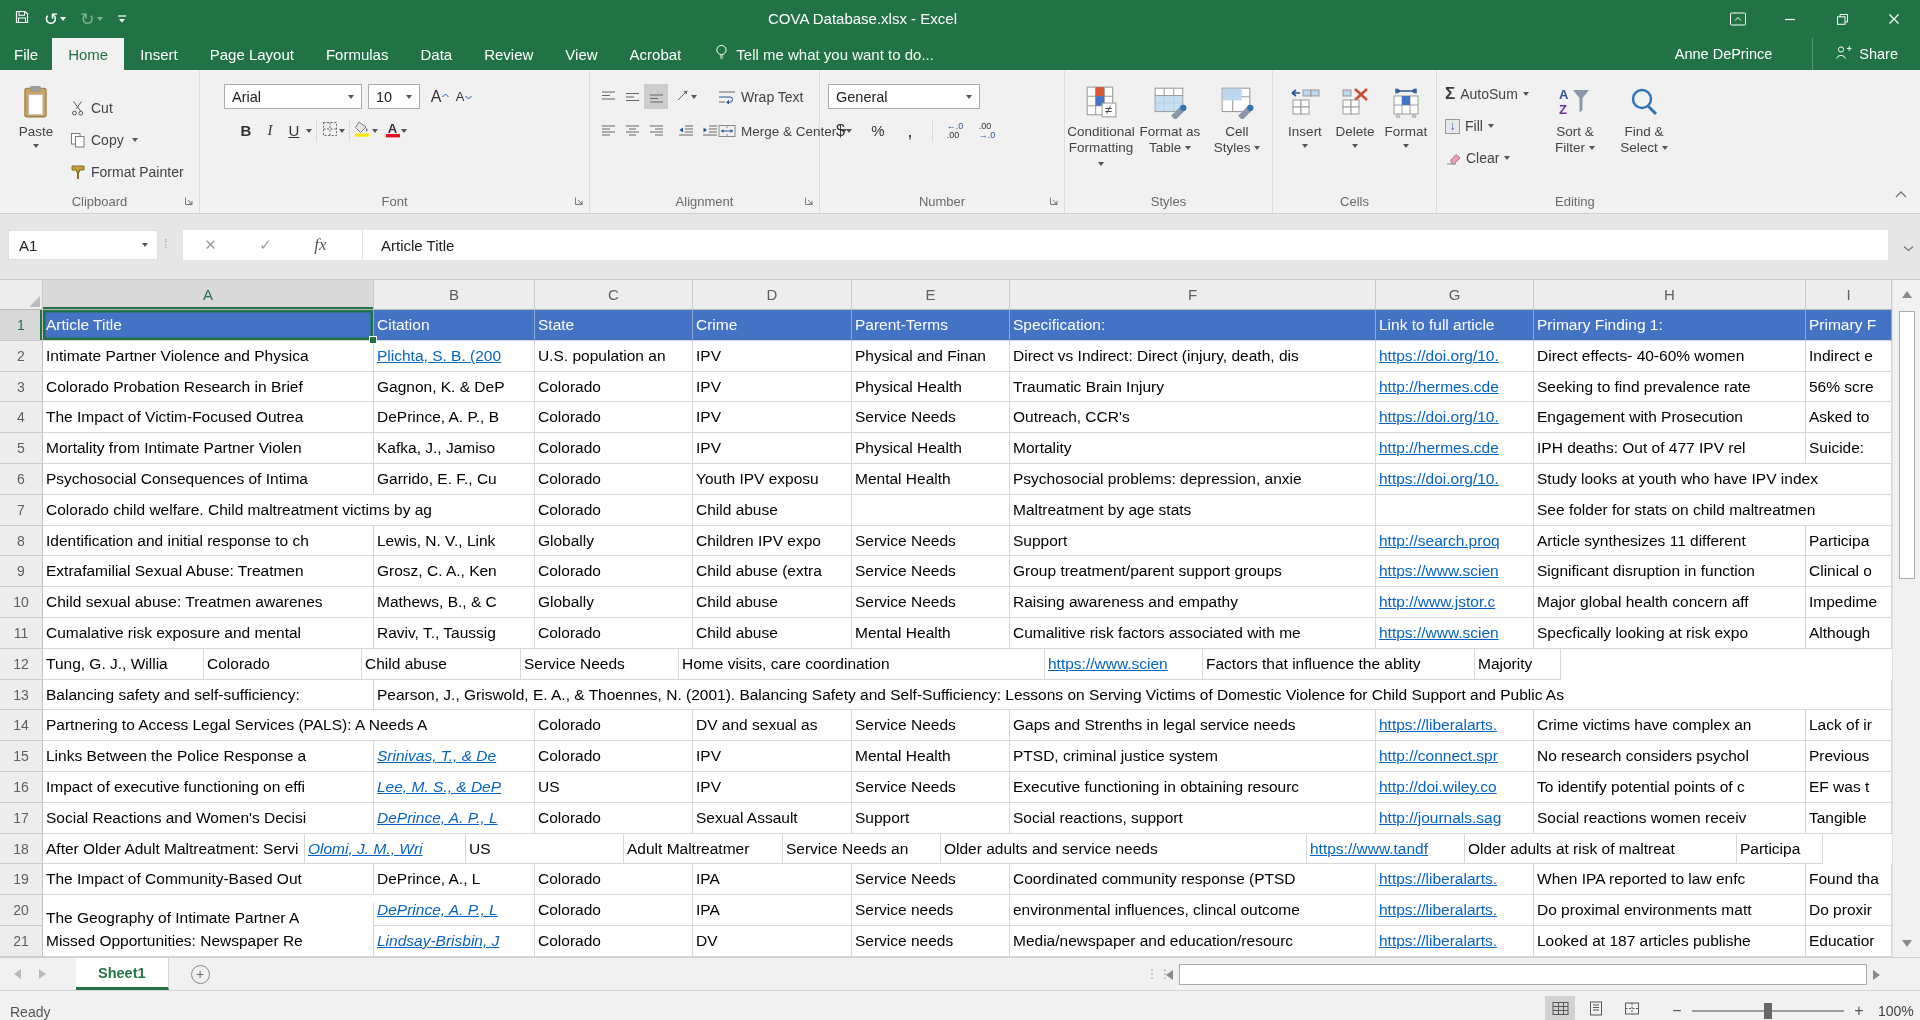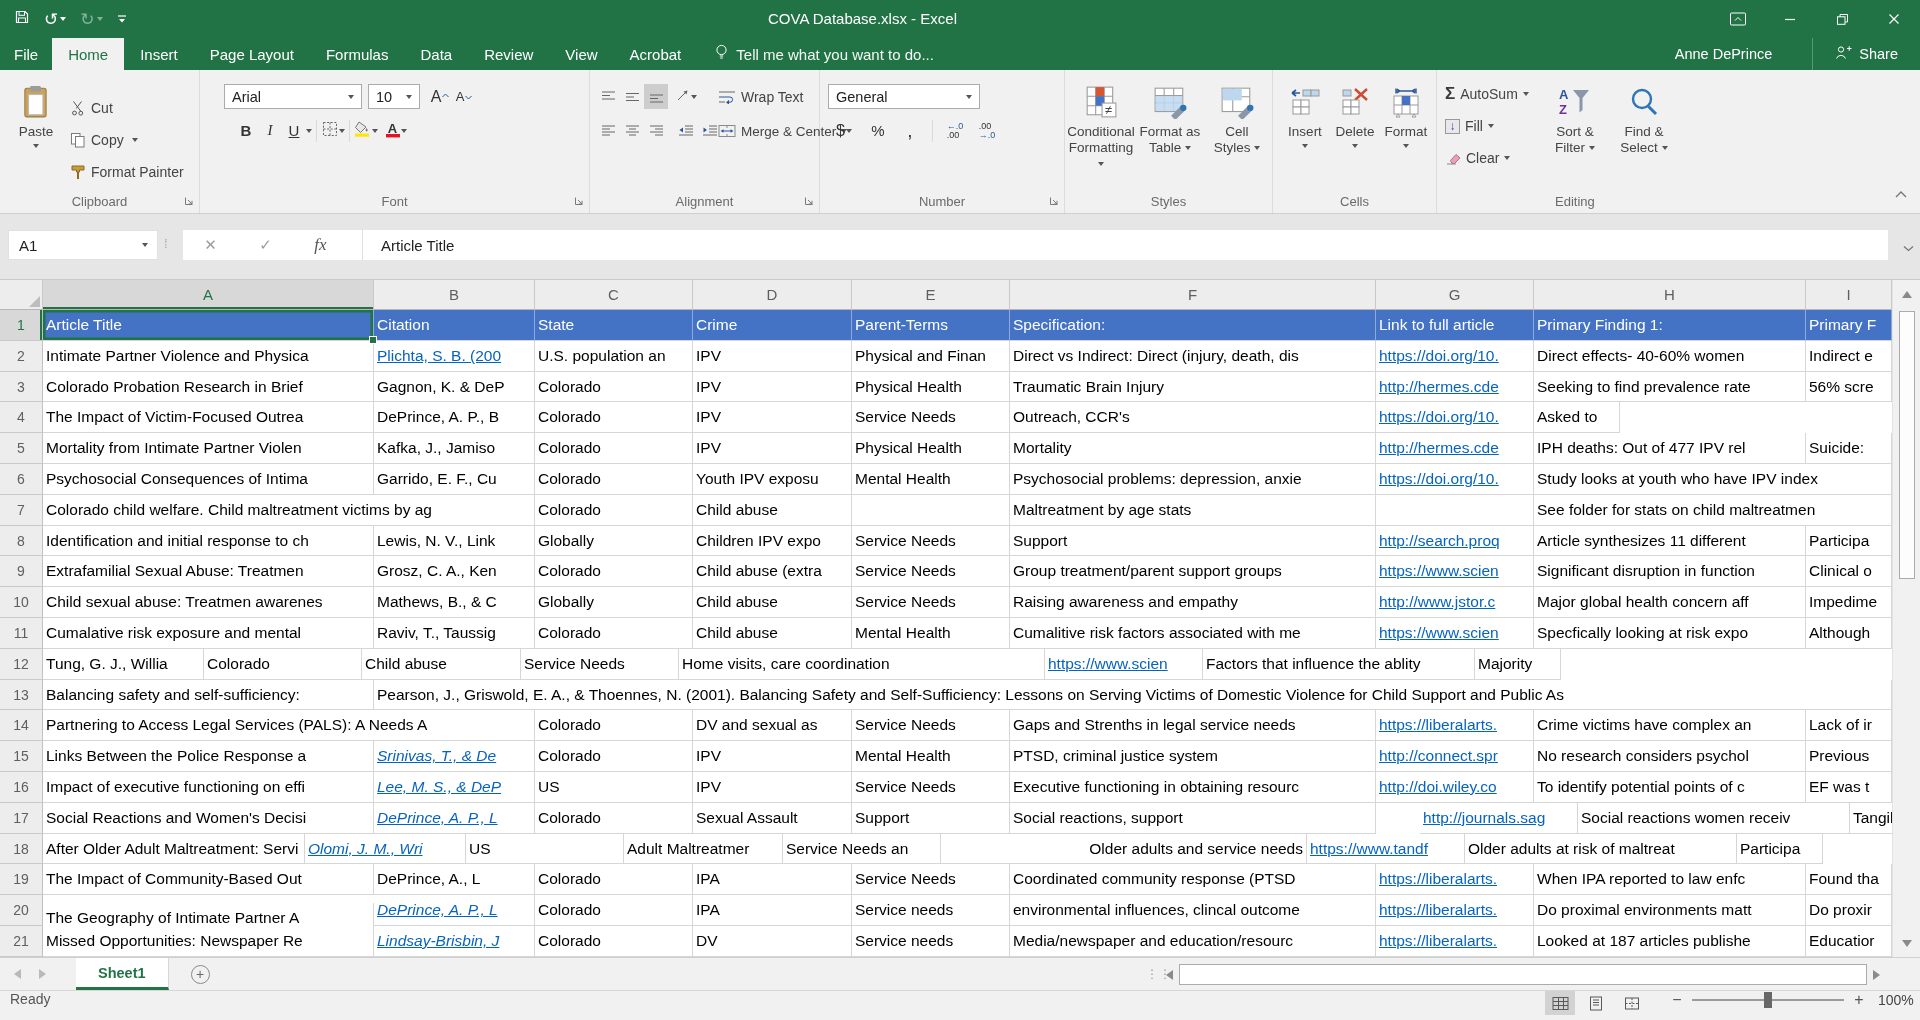--- a/index.html
+++ b/index.html
@@ -88,21 +88,21 @@
   
   .tabbar{height:33px;background:#F1F1F1;border-top:1px solid #CFCFCF;position:relative;display:flex;align-items:center}
   .navarr{margin-left:14px;display:flex;gap:18px;align-items:center}
   .sheettab{margin-left:30px;height:100%;background:#fff;display:flex;align-items:center;padding:0 22px;color:var(--green);font-weight:bold;font-size:14.5px;border-right:1px solid #D7D7D7;border-bottom:3px solid var(--green)}
   .addsheet{margin-left:22px;width:19px;height:19px;border:1px solid #8a8a8a;border-radius:50%;display:flex;align-items:center;justify-content:center;color:#6a6a6a;font-size:14px;line-height:14px}
   .bardots{position:absolute;left:1146px;color:#9a9a9a;font-size:12px;letter-spacing:1px}
   .hscroll{position:absolute;left:1166px;top:5px;width:734px;height:23px;display:flex;align-items:center}
   .hthumb{width:688px;height:21px;background:#fff;border:1px solid #ABABAB;margin:0 6px}
 
   
-  .statusbar{height:30px;background:#F1F1F1;border-top:1px solid #D6D6D6;position:relative;display:flex;align-items:flex-start;font-size:14px;color:#565656}
+  .statusbar{height:30px;background:#F1F1F1;border-top:1px solid #D6D6D6;position:relative;display:flex;align-items:flex-end;font-size:14px;color:#565656}
   .ready{margin-left:10px}
   .views{position:absolute;left:1545px;display:flex;gap:6px;align-items:center}
   .viewbtn{width:30px;height:24px;display:flex;align-items:center;justify-content:center}
   .viewbtn.active{background:#D2D2D2}
   .zoomctl{position:absolute;left:1668px;display:flex;align-items:center;width:252px}
   .zminus,.zplus{font-size:16px;color:#555;width:18px;text-align:center}
   .ztrack{width:152px;height:2px;background:#9B9B9B;position:relative;margin:0 6px}
   .zthumb{position:absolute;left:72px;top:-7px;width:8px;height:16px;background:#686868}
   .zoomtxt{margin-left:10px;color:#444}
 
@@ -639,20 +639,21 @@
         </div>
         <div class="r">
           <div class="rh">4</div>
           <div class="c" style="width: 331px;"><span class="t">The Impact of Victim-Focused Outrea</span></div>
           <div class="c" style="width: 161px;"><span class="t">DePrince, A. P., B</span></div>
           <div class="c" style="width: 158px;"><span class="t">Colorado</span></div>
           <div class="c" style="width: 159px;"><span class="t">IPV</span></div>
           <div class="c" style="width: 158px;"><span class="t">Service Needs</span></div>
           <div class="c" style="width: 366px;"><span class="t">Outreach, CCR's</span></div>
           <div class="c lnk" style="width: 158px;"><span class="t">https://doi.org/10.</span></div>
+          <div class="c" style="width: 272px;"><span class="t">Engagement with Prosecution</span></div>
           <div class="c" style="width: 86px;"><span class="t">Asked to</span></div>
         </div>
         <div class="r">
           <div class="rh">5</div>
           <div class="c" style="width: 331px;"><span class="t">Mortality from Intimate Partner Violen</span></div>
           <div class="c" style="width: 161px;"><span class="t">Kafka, J., Jamiso</span></div>
           <div class="c" style="width: 158px;"><span class="t">Colorado</span></div>
           <div class="c" style="width: 159px;"><span class="t">IPV</span></div>
           <div class="c" style="width: 158px;"><span class="t">Physical Health</span></div>
           <div class="c" style="width: 366px;"><span class="t">Mortality</span></div>
@@ -781,32 +782,32 @@
           <div class="c" style="width: 86px;"><span class="t">EF was t</span></div>
         </div>
         <div class="r">
           <div class="rh">17</div>
           <div class="c" style="width: 331px;"><span class="t">Social Reactions and Women's Decisi</span></div>
           <div class="c lnk ital" style="width: 161px;"><span class="t">DePrince, A. P., L</span></div>
           <div class="c" style="width: 158px;"><span class="t">Colorado</span></div>
           <div class="c" style="width: 159px;"><span class="t">Sexual Assault</span></div>
           <div class="c" style="width: 158px;"><span class="t">Support</span></div>
           <div class="c" style="width: 366px;"><span class="t">Social reactions, support</span></div>
-          <div class="c lnk" style="width: 158px; margin-left: 44px;"><span class="t">http://journals.sag</span></div>
+          <div class="c lnk" style="width: 158px;"><span class="t">http://journals.sag</span></div>
           <div class="c" style="width: 272px;"><span class="t">Social reactions women receiv</span></div>
           <div class="c" style="width: 86px;"><span class="t">Tangible</span></div>
         </div>
         <div class="r">
           <div class="rh">18</div>
           <div class="c" style="width: 262px;"><span class="t">After Older Adult Maltreatment: Servi</span></div>
           <div class="c lnk ital" style="width: 161px;"><span class="t">Olomi, J. M., Wri</span></div>
           <div class="c" style="width: 158px;"><span class="t">US</span></div>
           <div class="c" style="width: 159px;"><span class="t">Adult Maltreatmer</span></div>
           <div class="c" style="width: 158px;"><span class="t">Service Needs an</span></div>
-          <div class="c" style="width: 366px; text-align: right;"><span class="t">Older adults and service needs</span></div>
+          <div class="c" style="width: 366px;"><span class="t">Older adults and service needs</span></div>
           <div class="c lnk" style="width: 158px;"><span class="t">https://www.tandf</span></div>
           <div class="c" style="width: 272px;"><span class="t">Older adults at risk of maltreat</span></div>
           <div class="c" style="width: 86px;"><span class="t">Participa</span></div>
         </div>
         <div class="r">
           <div class="rh">19</div>
           <div class="c" style="width: 331px;"><span class="t">The Impact of Community-Based Out</span></div>
           <div class="c" style="width: 161px;"><span class="t">DePrince, A., L</span></div>
           <div class="c" style="width: 158px;"><span class="t">Colorado</span></div>
           <div class="c" style="width: 159px;"><span class="t">IPA</span></div>

